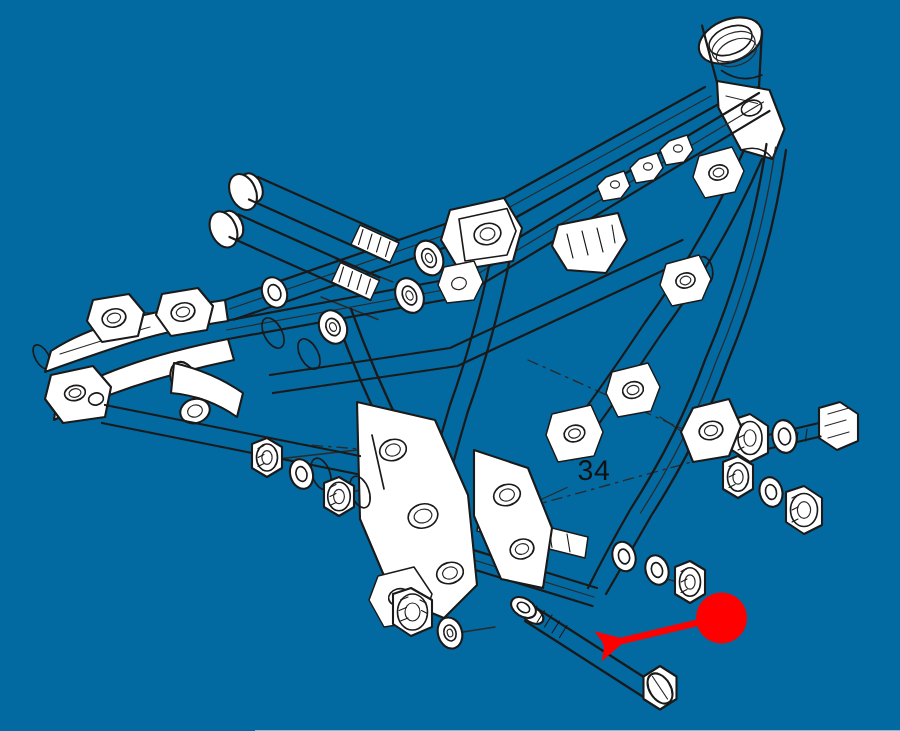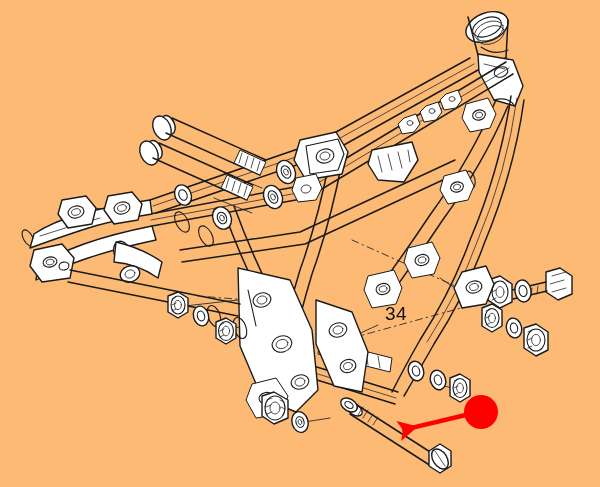--- a/index.html
+++ b/index.html
@@ -8,21 +8,21 @@
     padding: 0;
     background: #ffffff;
   }
   body {
     font-family: "Liberation Sans", sans-serif;
   }
   #stage {
     position: relative;
     width: 600px;
     height: 487px;
-    background: #fdba74;
+    background: #0369a1;
     overflow: hidden;
   }
   #diagram-svg, #annotation-svg {
     position: absolute;
     left: 0;
     top: 0;
     width: 600px;
     height: 487px;
   }
   #annotation-svg { pointer-events: none; }

